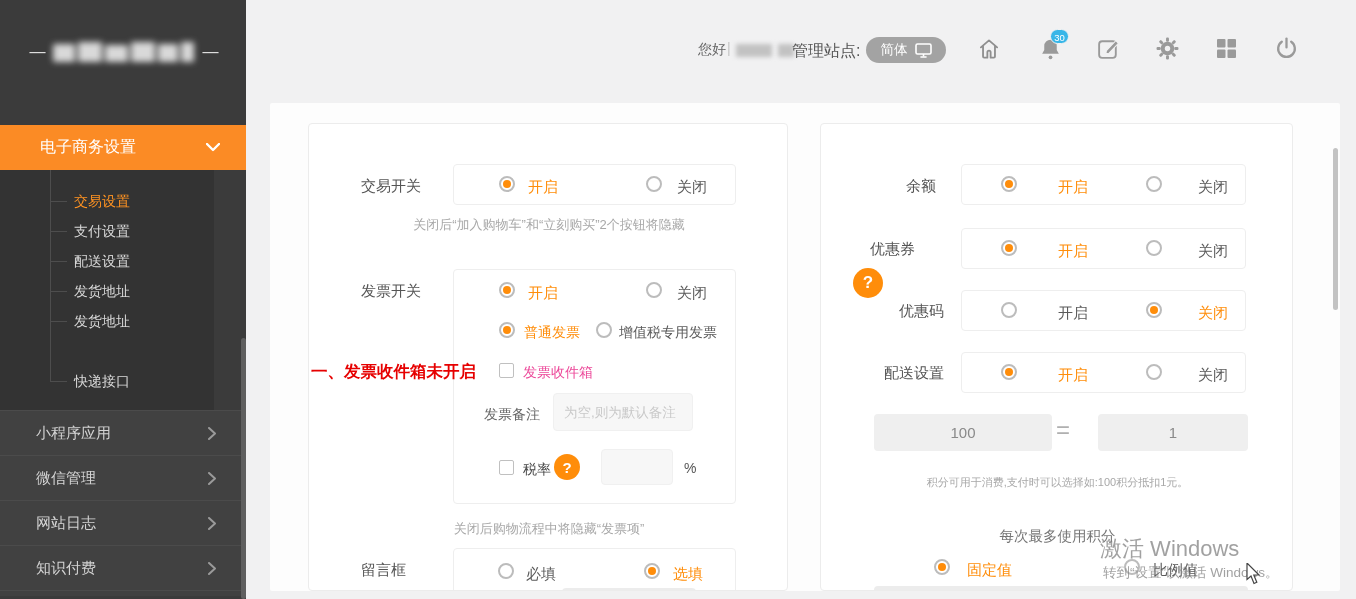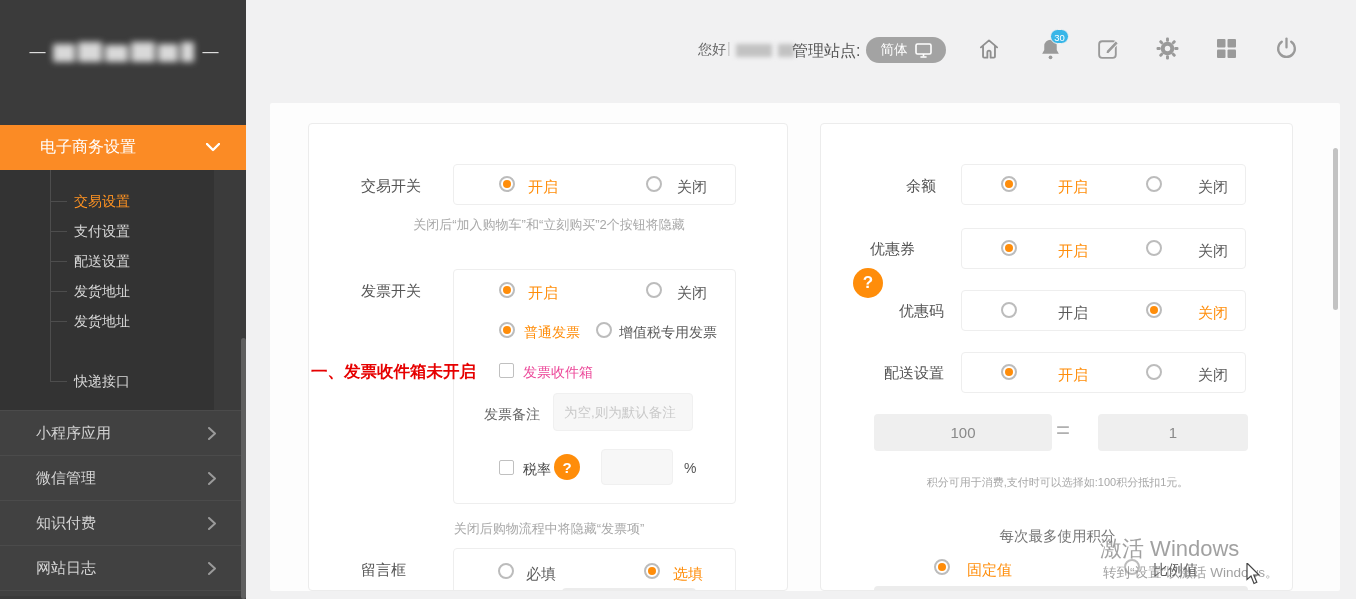--- a/index.html
+++ b/index.html
@@ -109,27 +109,27 @@
             <polyline points="1,1 7,6.5 1,12" fill="none" stroke="#9a9a9a" stroke-width="2" stroke-linecap="round" stroke-linejoin="round"></polyline>
           </svg>
       </div>
       <div class="section-item">
         <span>微信管理</span>
         <svg width="8" height="13" viewBox="0 0 8 13">
             <polyline points="1,1 7,6.5 1,12" fill="none" stroke="#9a9a9a" stroke-width="2" stroke-linecap="round" stroke-linejoin="round"></polyline>
           </svg>
       </div>
       <div class="section-item">
-        <span>知识付费</span>
+        <span>网站日志</span>
         <svg width="8" height="13" viewBox="0 0 8 13">
             <polyline points="1,1 7,6.5 1,12" fill="none" stroke="#9a9a9a" stroke-width="2" stroke-linecap="round" stroke-linejoin="round"></polyline>
           </svg>
       </div>
       <div class="section-item">
-        <span>网站日志</span>
+        <span>知识付费</span>
         <svg width="8" height="13" viewBox="0 0 8 13">
             <polyline points="1,1 7,6.5 1,12" fill="none" stroke="#9a9a9a" stroke-width="2" stroke-linecap="round" stroke-linejoin="round"></polyline>
           </svg>
       </div>
       <div class="section-tail"></div>
     </div>
     <div class="side-scroll"></div>
   </div>
 
   <div class="topbar">

